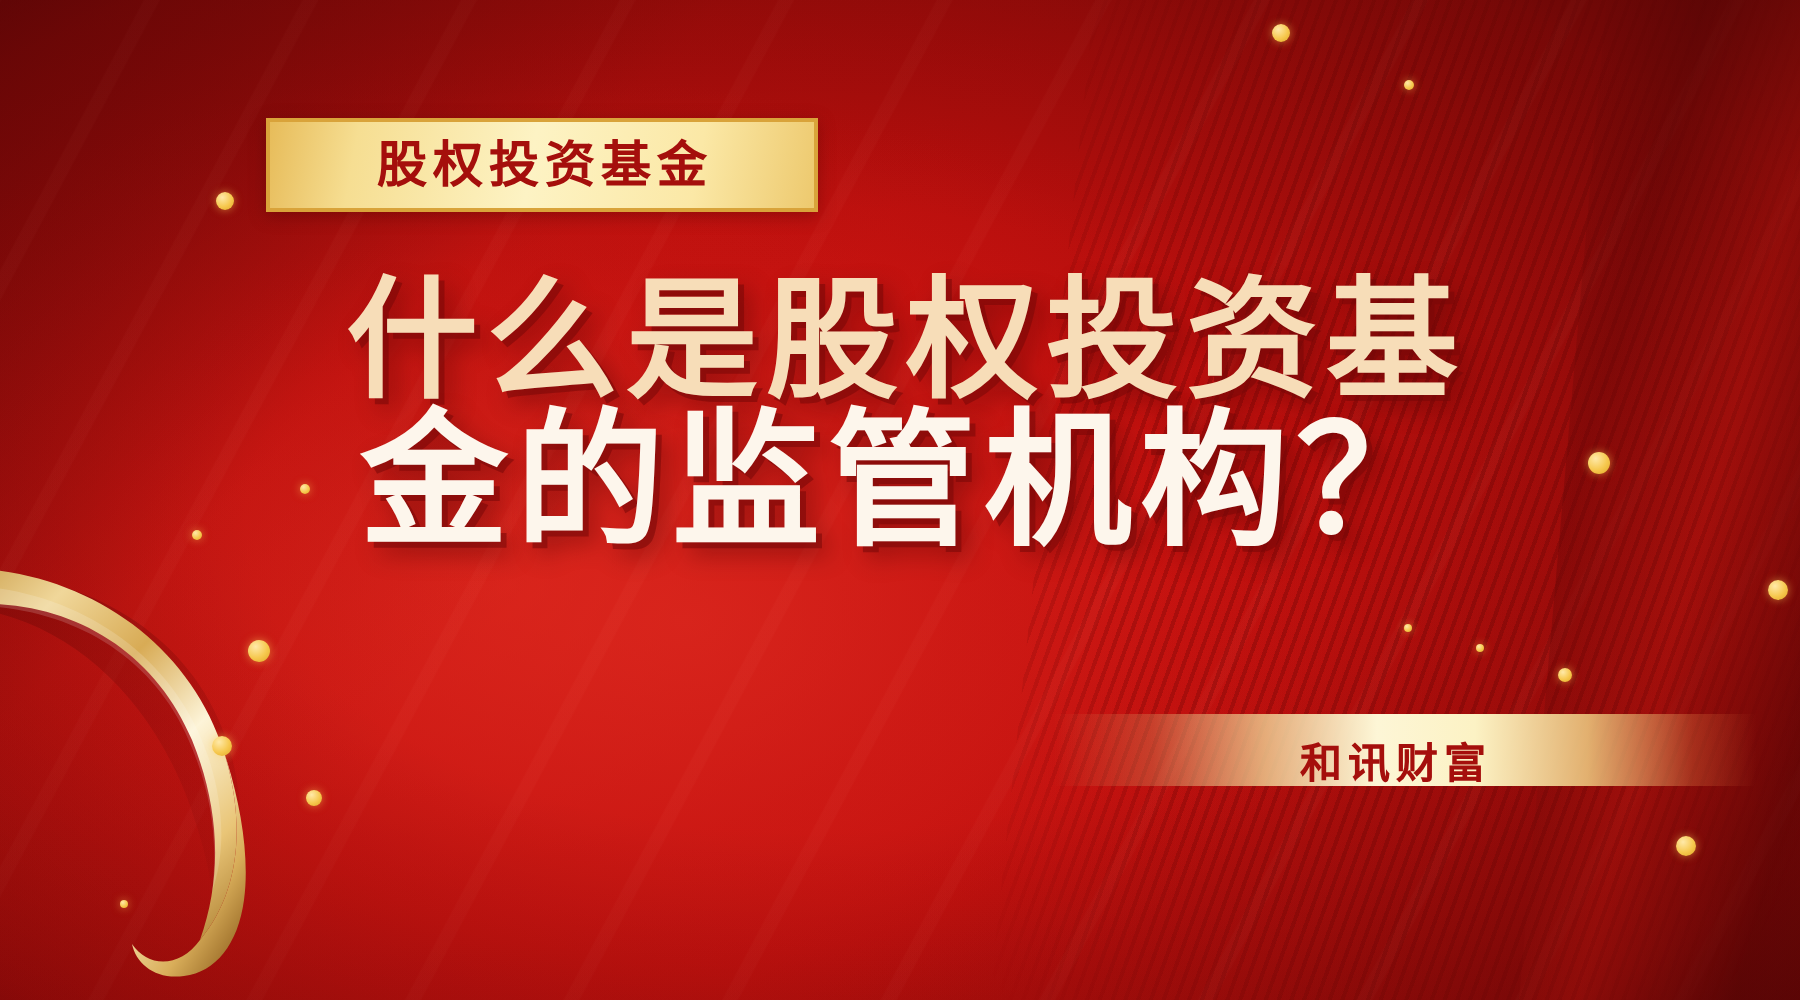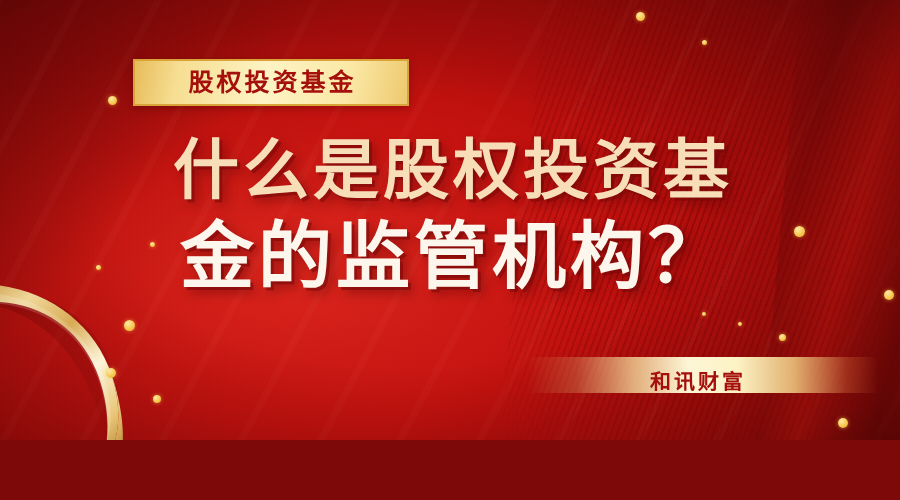--- a/index.html
+++ b/index.html
@@ -8,21 +8,21 @@
     padding: 0;
     background: #7d0a09;
   }
   body {
     font-family: "DejaVu Sans", "Liberation Sans", sans-serif;
   }
 
   .poster {
     position: relative;
     width: 900px;
-    height: 440px;
+    height: 500px;
     overflow: hidden;
     background: #c4100e;
   }
 
   
   .bg-base {
     position: absolute;
     inset: 0;
     background:
       radial-gradient(ellipse 70% 85% at 38% 62%, #d2201a 0%, #c3100e 40%, #a80d0b 75%, #8e0b09 100%);
@@ -158,21 +158,20 @@
   .hl-line-1 {
     font-size: 66px;
     letter-spacing: 4px;
     color: #f7ddb8;
     padding-left: 6px;
     text-shadow:
       3px 3px 0 rgba(120,8,8,0.55),
       6px 6px 12px rgba(80,4,4,0.45);
   }
   .hl-line-2 {
-    margin-top: 15px;
     font-size: 74px;
     letter-spacing: 4px;
     color: #fdf6ec;
     padding-left: 6px;
     text-shadow:
       3px 3px 0 rgba(120,8,8,0.55),
       6px 6px 12px rgba(80,4,4,0.45);
   }
 
   

